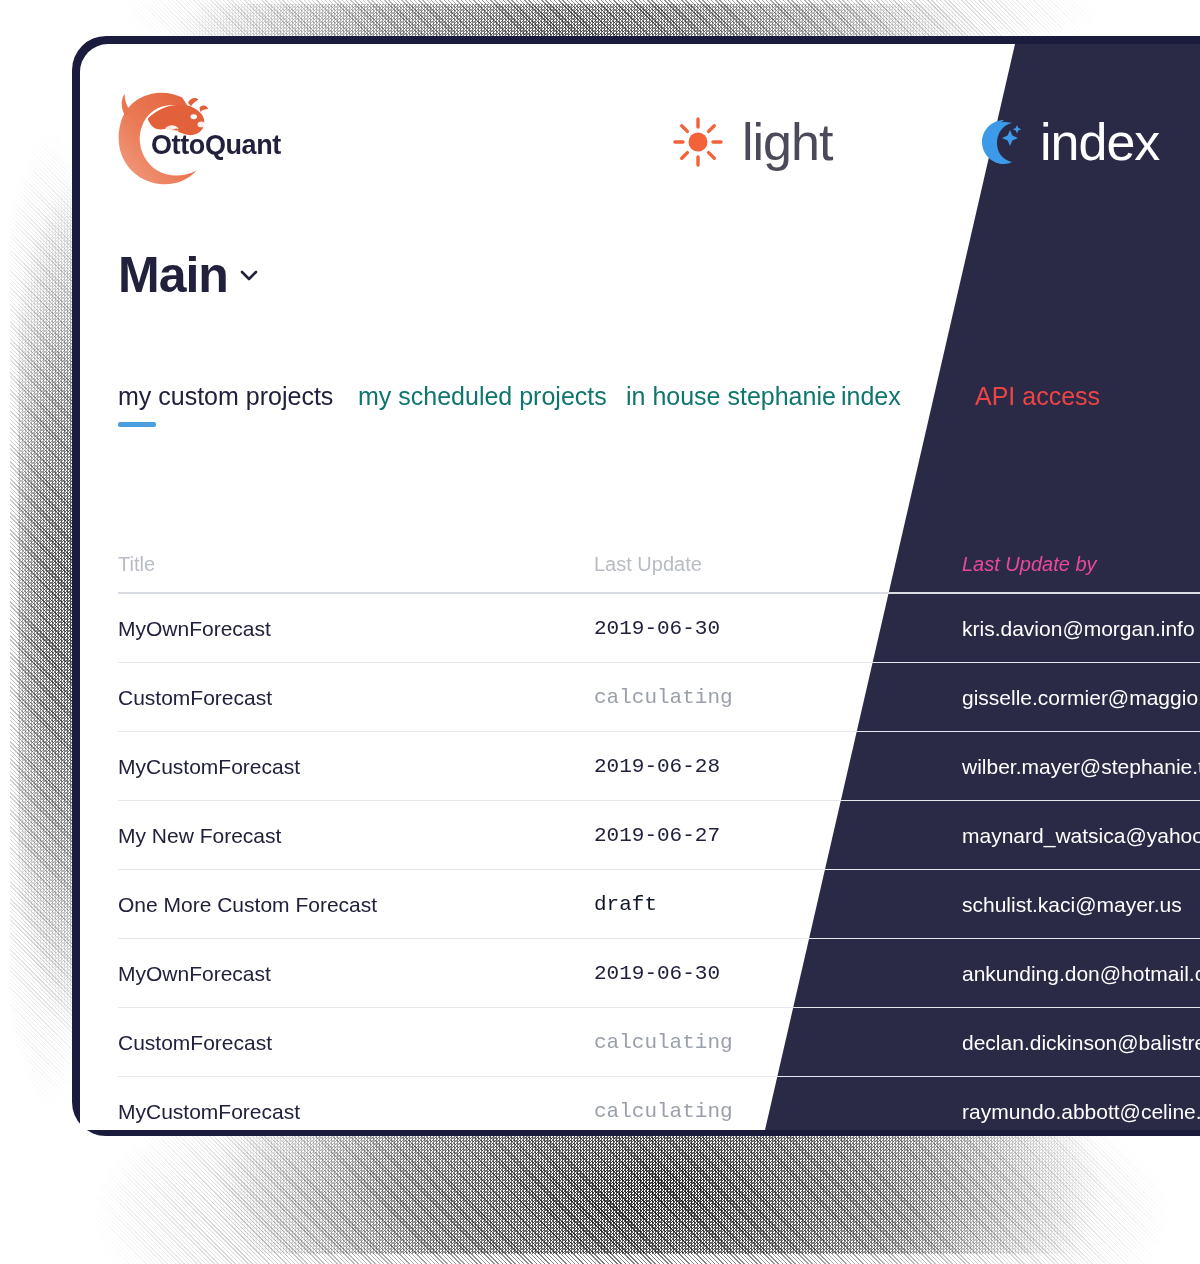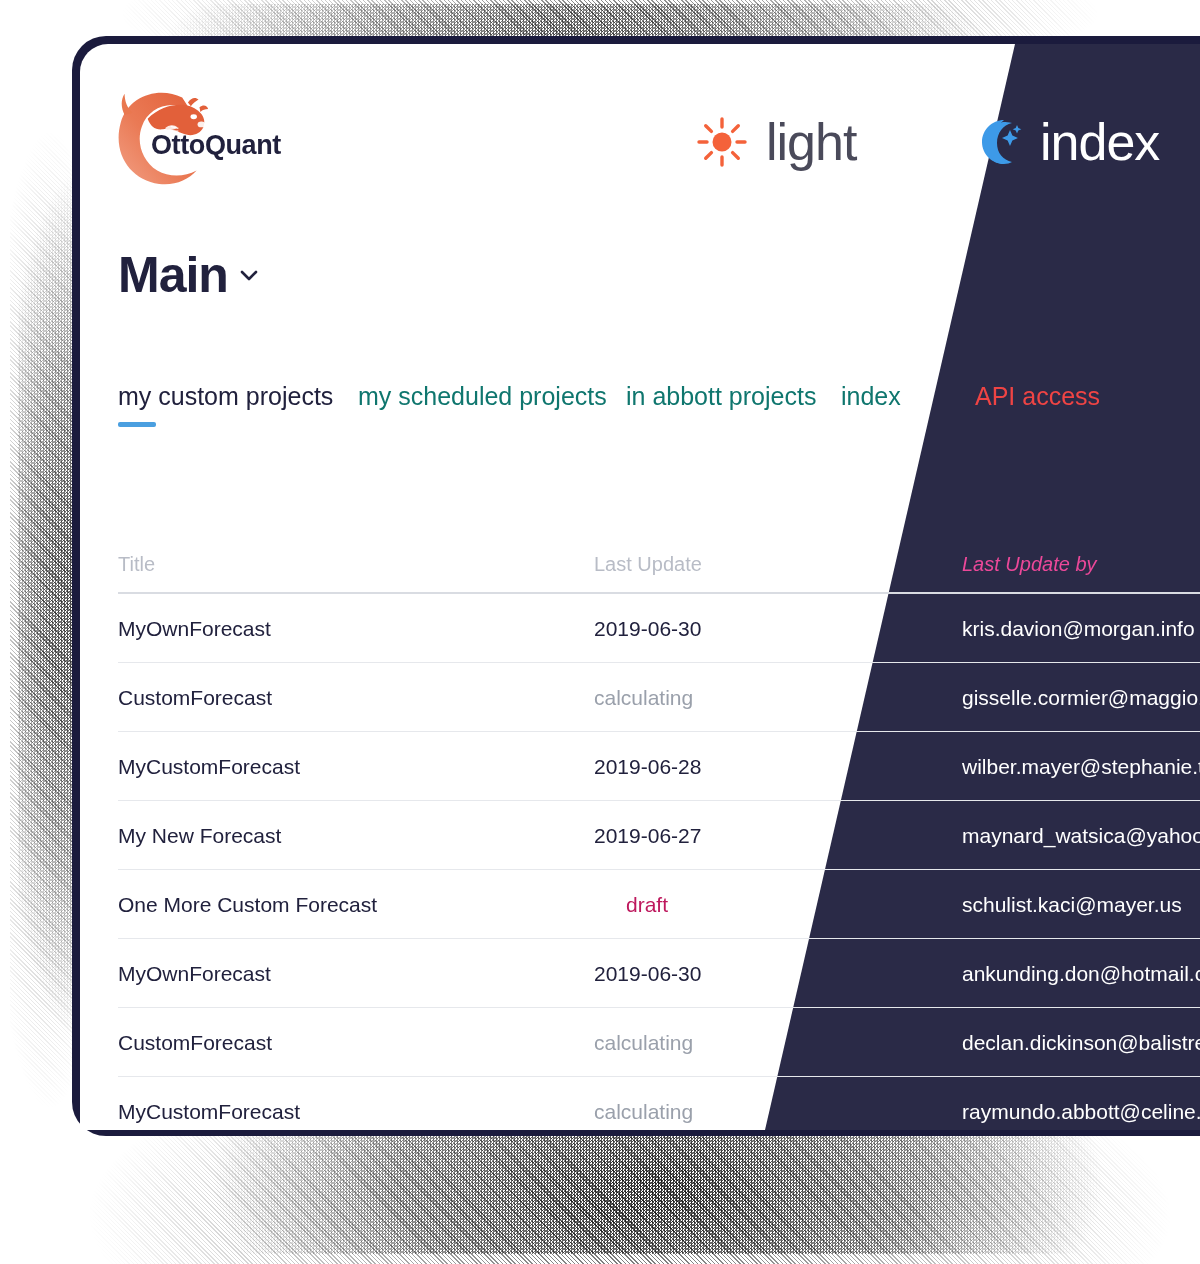--- a/index.html
+++ b/index.html
@@ -86,21 +86,21 @@
   .brand-text{
     position:absolute; left:36px; top:44px;
     font-size:27px; font-weight:700; letter-spacing:-.4px;
     color:#21213d; white-space:nowrap;
   }
 
   .theme-toggle{
     position:absolute; top:72px;
     display:flex; align-items:center; gap:18px;
   }
-  .theme-light{ left:616px; }
+  .theme-light{ left:592px; }
   .theme-dark { left:890px; }
   .theme-label{
     font-size:52px; font-weight:400; letter-spacing:-1px;
     line-height:1;
   }
   .theme-light .theme-label{ color:#4a4a5a; }
   .theme-dark  .theme-label{ color:#ffffff; }
 
   
   .page-title{
@@ -146,23 +146,23 @@
   .c-title { left:38px; }
   .c-update{ left:514px; }
   .c-by    { left:882px; }
 
   .row.head .cell{
     font-size:20px; color:#b8bcc6; font-weight:400;
   }
   .row.head .c-by{ color:#ec4899;font-style:italic; }
 
   .row.data .c-title{ font-size:21px; color:#21213d; }
-  .row.data .c-update{ font-size:21px; color:#21213d; }
+  .row.data .c-update{ font-size:21px; color:#21213d;font-family:Liberation Mono, monospace; }
   .row.data .c-update.status{ color:#9aa0ab; }
-  .row.data .c-update.draft { color:#be185d;margin-left:32px; }
+  .row.data .c-update.draft { color:#0f172a; }
   .row.data .c-by{ font-size:21px; color:#ffffff; }
 
   
   .sep-light{
     position:absolute; left:38px; right:0; bottom:0;
     height:1px; background:#e6e8ec;
   }
   .sep-dark{
     position:absolute; left:0; right:0; bottom:0;
     height:1px; background:#3b3b5c;
@@ -283,21 +283,21 @@
         <svg width="26" height="26" viewBox="0 0 26 26">
           <polyline points="6,10 13,17 20,10" fill="none" stroke="#21213d" stroke-width="2.6" stroke-linecap="round" stroke-linejoin="round"></polyline>
         </svg>
       </span>
     </div>
 
     <div class="tabs">
       <div class="tab active" style="left:0px">my custom projects</div>
       <div class="tab-underline"></div>
       <div class="tab muted" style="left:240px">my scheduled projects</div>
-      <div class="tab muted" style="left:508px">in abbott projects</div>
+      <div class="tab muted" style="left:508px">in house stephanie</div>
       <div class="tab muted" style="left:723px">index</div>
       <div class="tab ondark" style="left:845px">API access</div>
     </div>
 
     <div class="table">
 
       <div class="row head">
         <div class="cell c-title">Title</div>
         <div class="cell c-update">Last Update</div>
         <div class="cell c-by">Last Update by</div>

